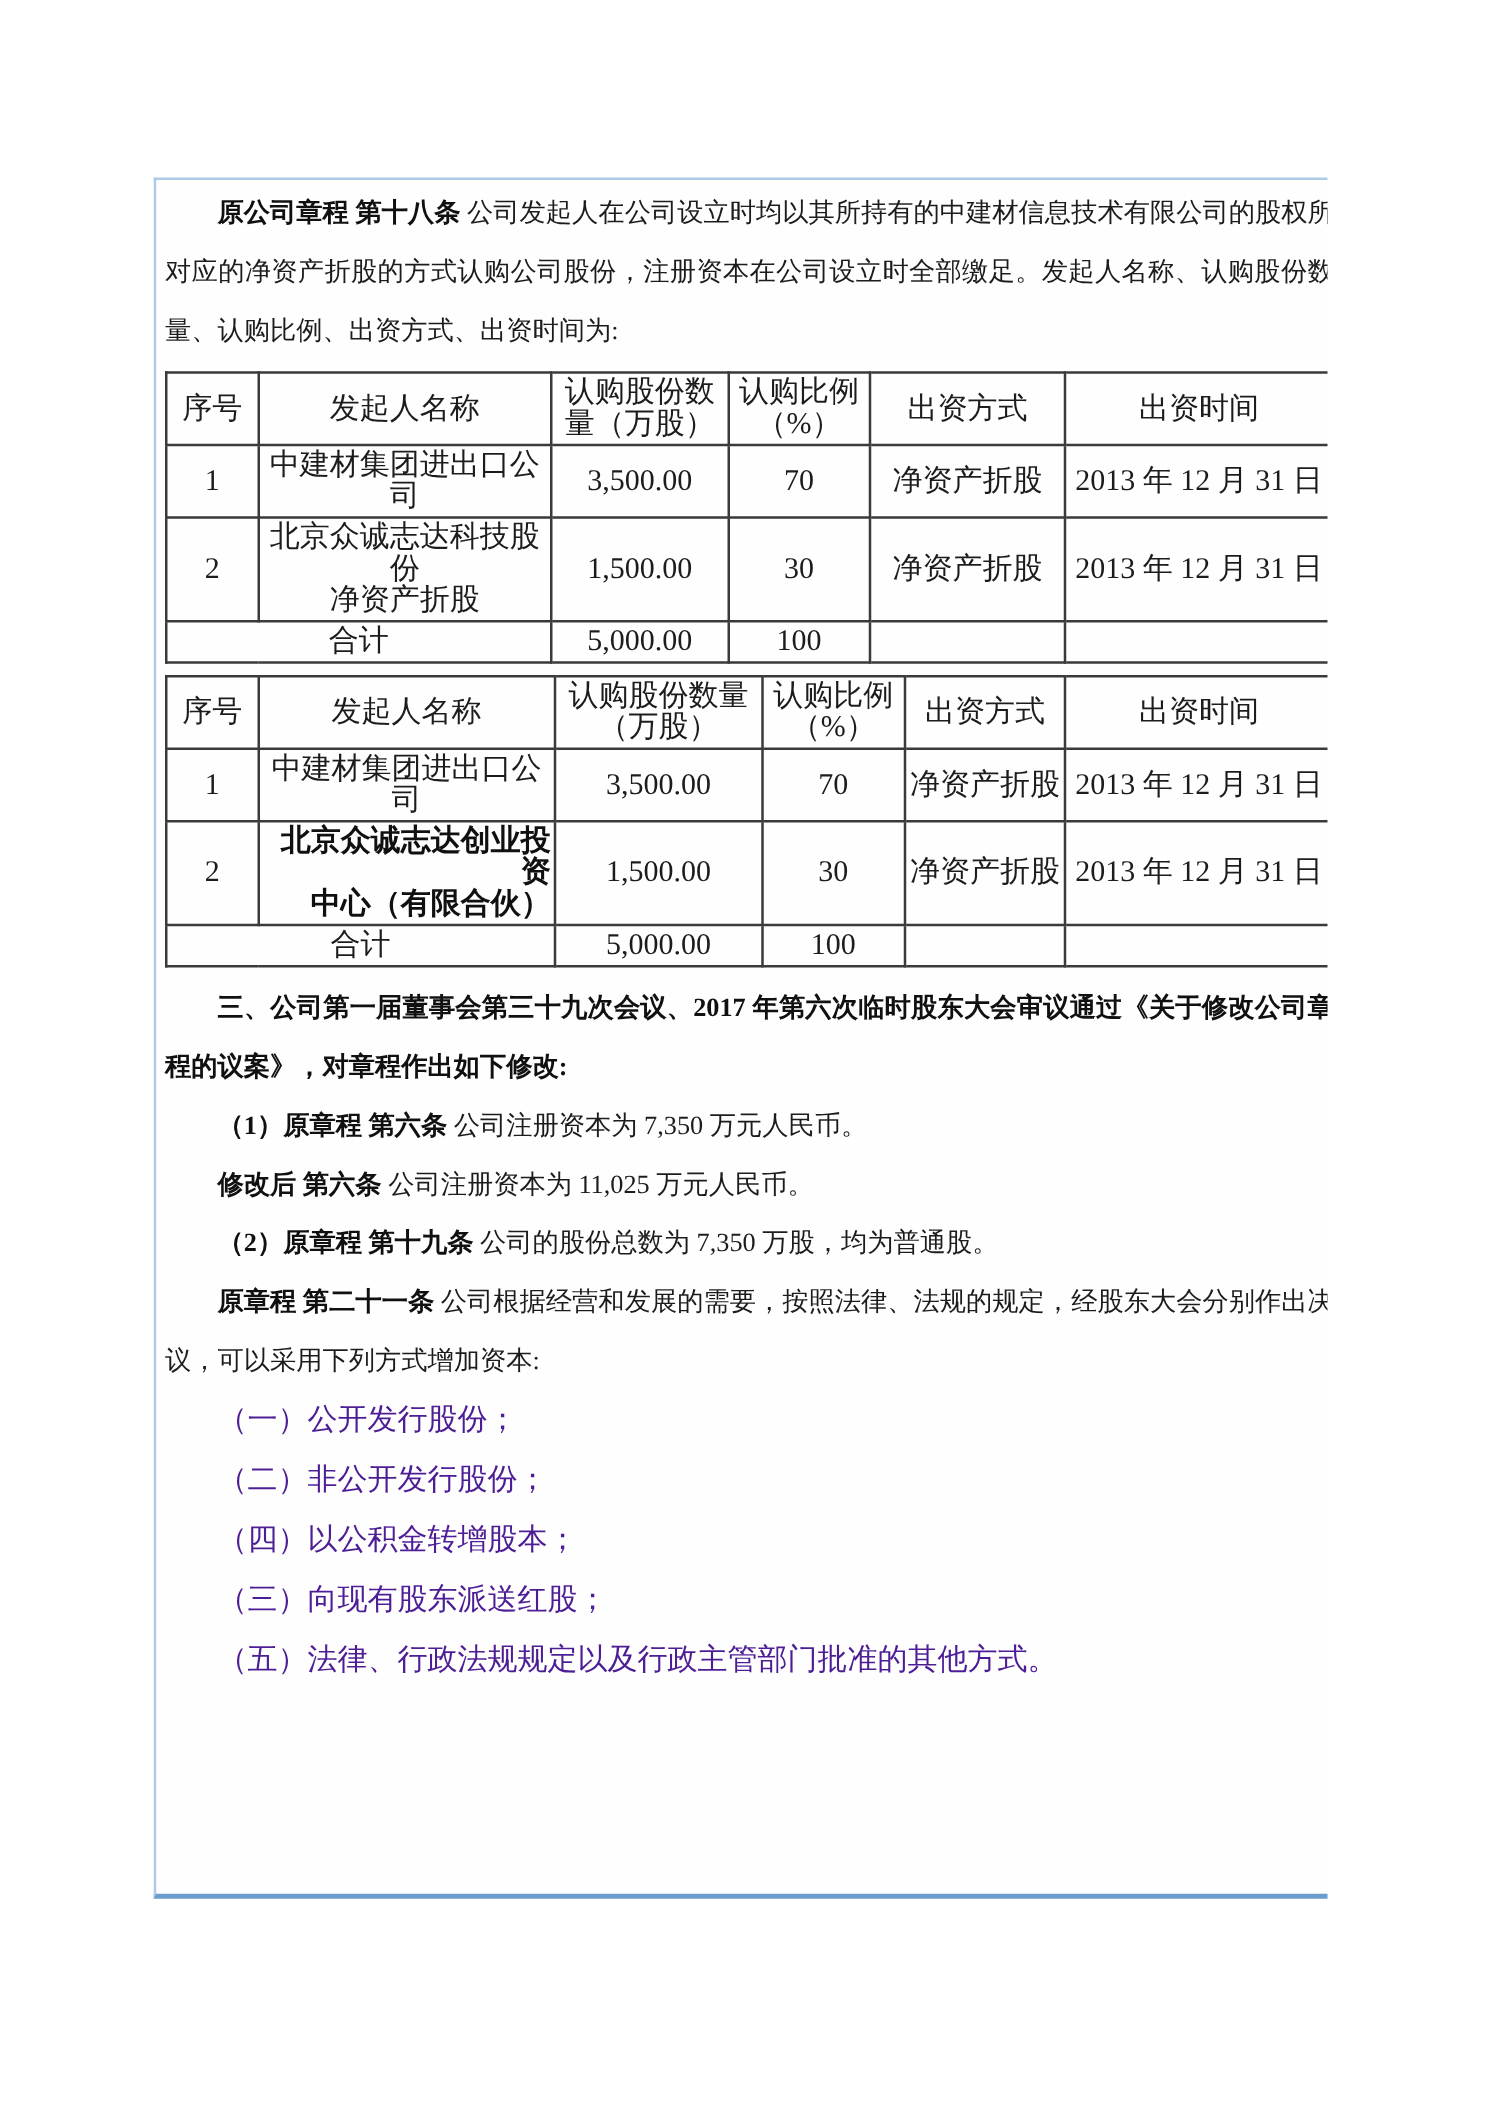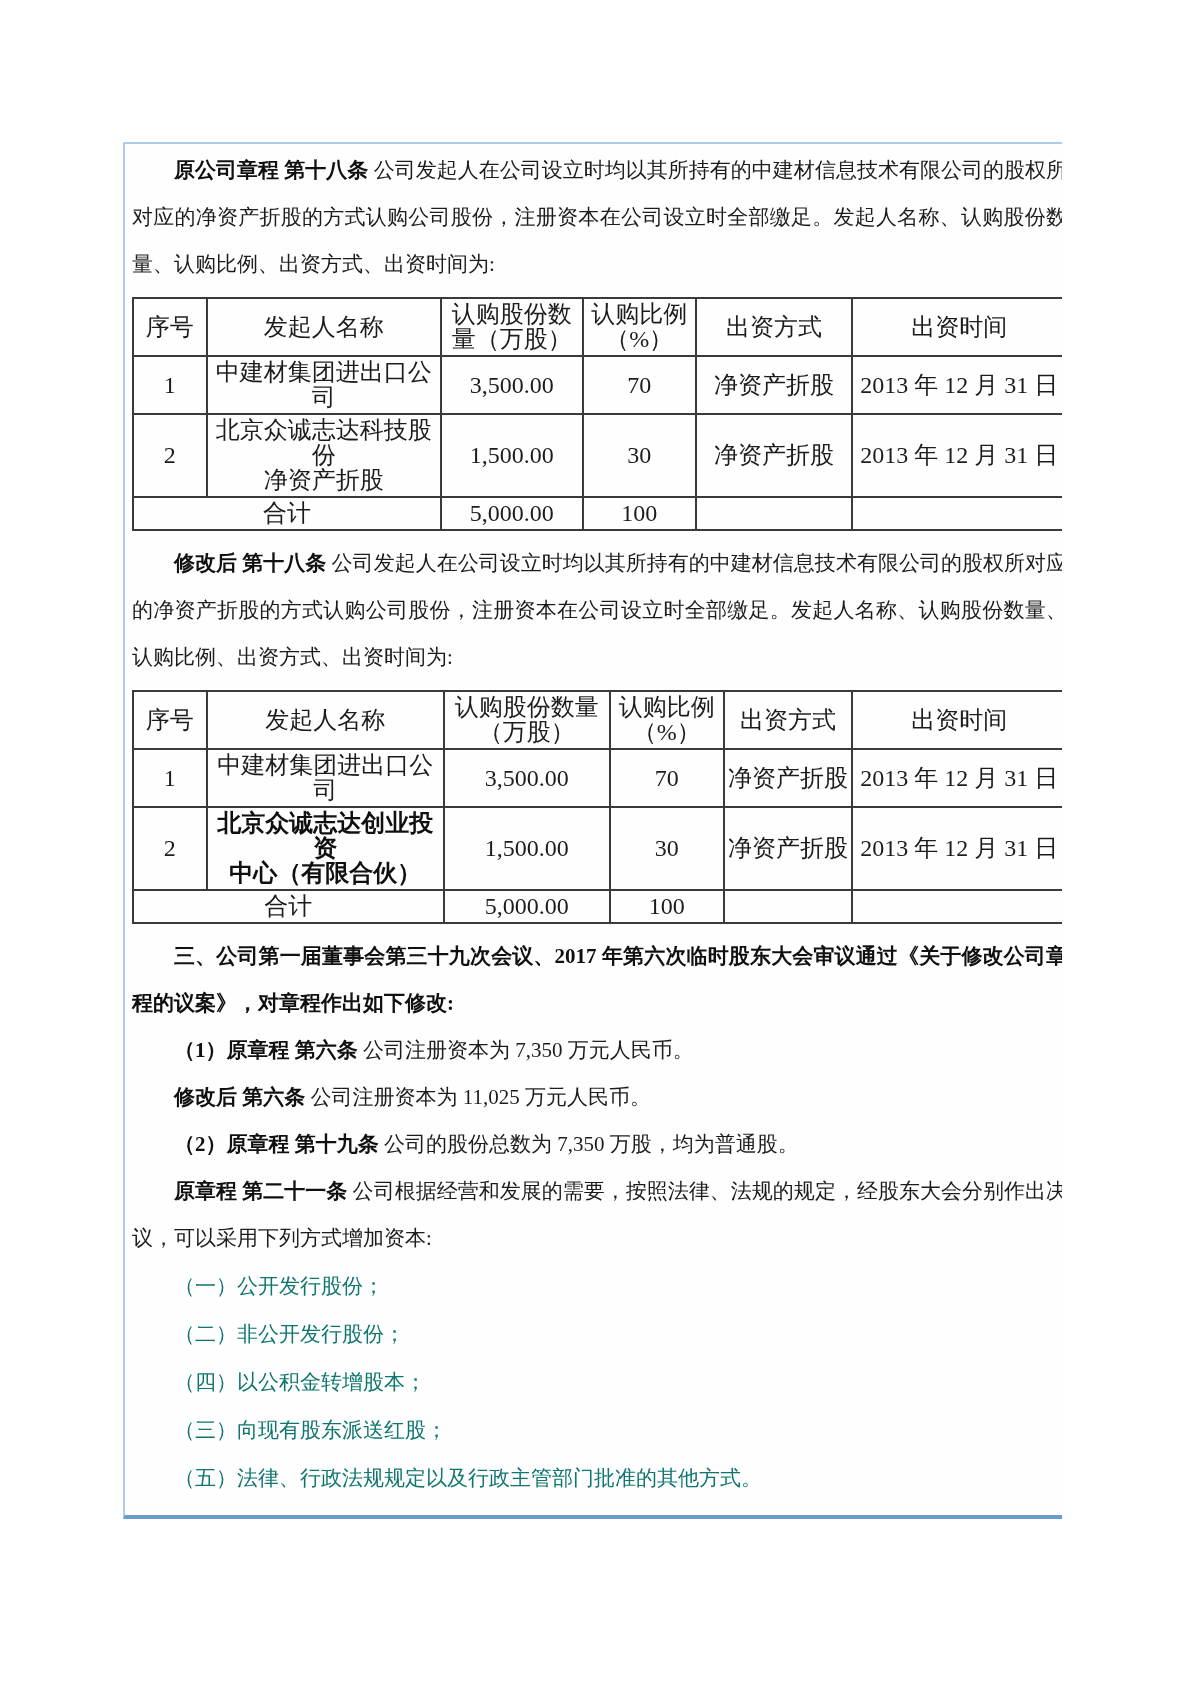--- a/index.html
+++ b/index.html
@@ -32,44 +32,44 @@
     font-size: 21px;
     line-height: 47px;
     color: #1c1c1c;
     text-align: justify;
     text-indent: 42px;
   }
   .para .b { font-weight: bold; color: #101010; }
   .bold-para { font-weight: bold; color: #101010; }
   .list-item {
     margin: 0;
-    font-size: 21px;
+    font-size: 24px;
     line-height: 48px;
-    color: #0f766e;
+    color: #4c1d95;
     text-indent: 42px;
   }
   .doc-table {
     width: 100%;
     border-collapse: collapse;
     table-layout: fixed;
     margin: 9px 0 9px 0;
     font-size: 24px;
     color: #1c1c1c;
   }
   .doc-table th, .doc-table td {
     border: 2px solid #3a3a3a;
     text-align: center;
     vertical-align: middle;
     padding: 3px 2px;
     line-height: 25px;
     white-space: pre-line;
     font-weight: normal;
     overflow: hidden;
   }
-  .doc-table .bold-cell { font-weight: bold; color: #101010; }
+  .doc-table .bold-cell { font-weight: bold; color: #101010; text-align: right; }
 </style>
 </head>
 <body>
 
 <div class="page">
   <div class="doc-box">
 
     <p class="para"><span class="b">原公司章程 第十八条</span><span> 公司发起人在公司设立时均以其所持有的中建材信息技术有限公司的股权所对应的净资产折股的方式认购公司股份，注册资本在公司设立时全部缴足。发起人名称、认购股份数量、认购比例、出资方式、出资时间为:</span></p>
 
     <table class="doc-table">
@@ -112,21 +112,20 @@
         <tr>
           <td colspan="2">合计</td>
           <td>5,000.00</td>
           <td>100</td>
           <td></td>
           <td></td>
         </tr>
       </tbody>
     </table>
 
-    <p class="para"><span class="b">修改后 第十八条</span><span> 公司发起人在公司设立时均以其所持有的中建材信息技术有限公司的股权所对应的净资产折股的方式认购公司股份，注册资本在公司设立时全部缴足。发起人名称、认购股份数量、认购比例、出资方式、出资时间为:</span></p>
 
     <table class="doc-table">
       <colgroup>
         <col style="width:7.9%">
           <col style="width:25.4%">
           <col style="width:17.8%">
           <col style="width:12.2%">
           <col style="width:13.8%">
           <col style="width:22.9%">
       </colgroup>

